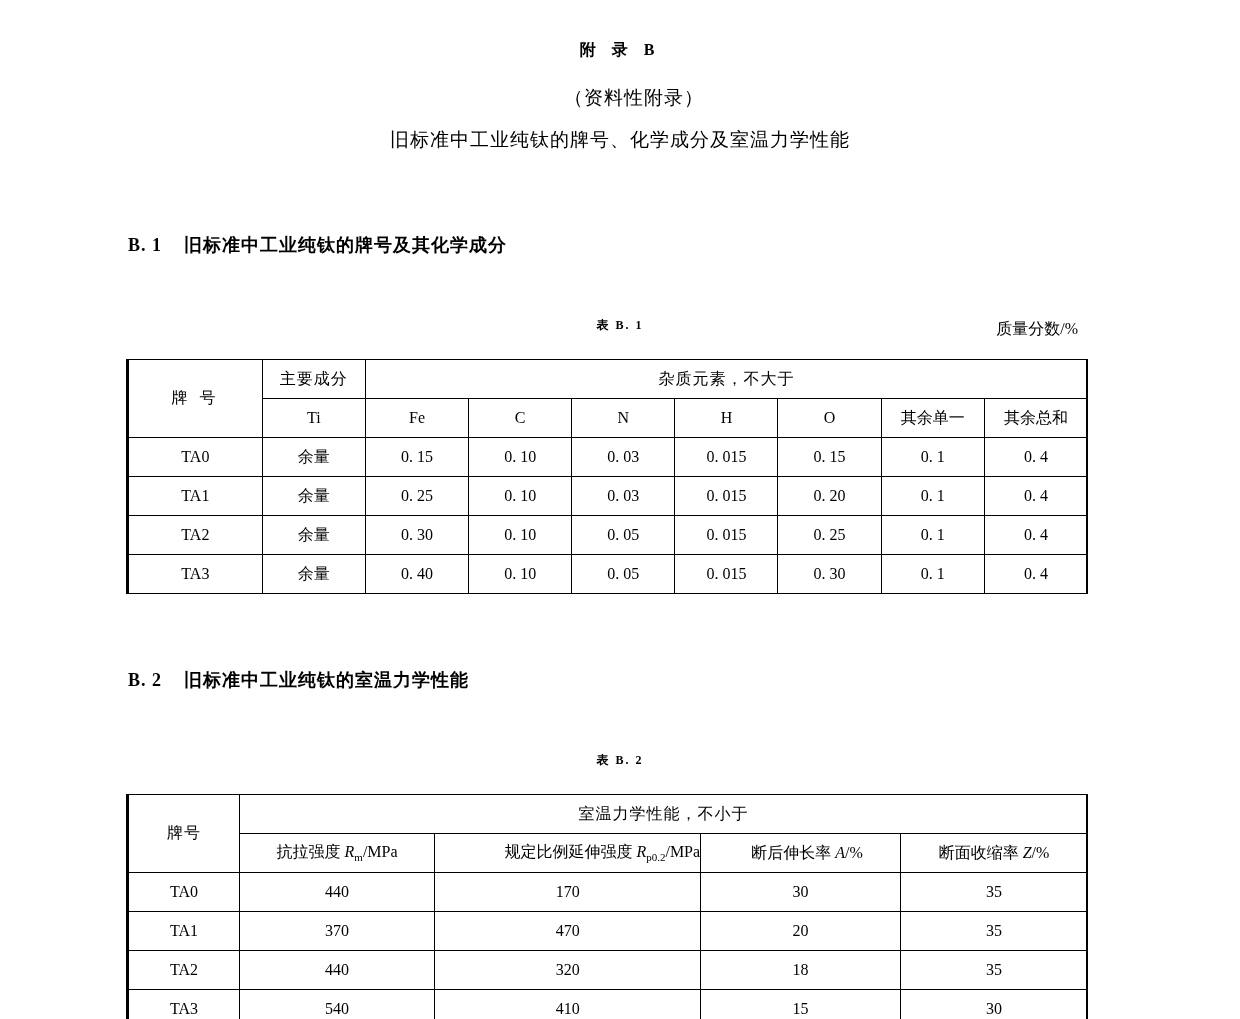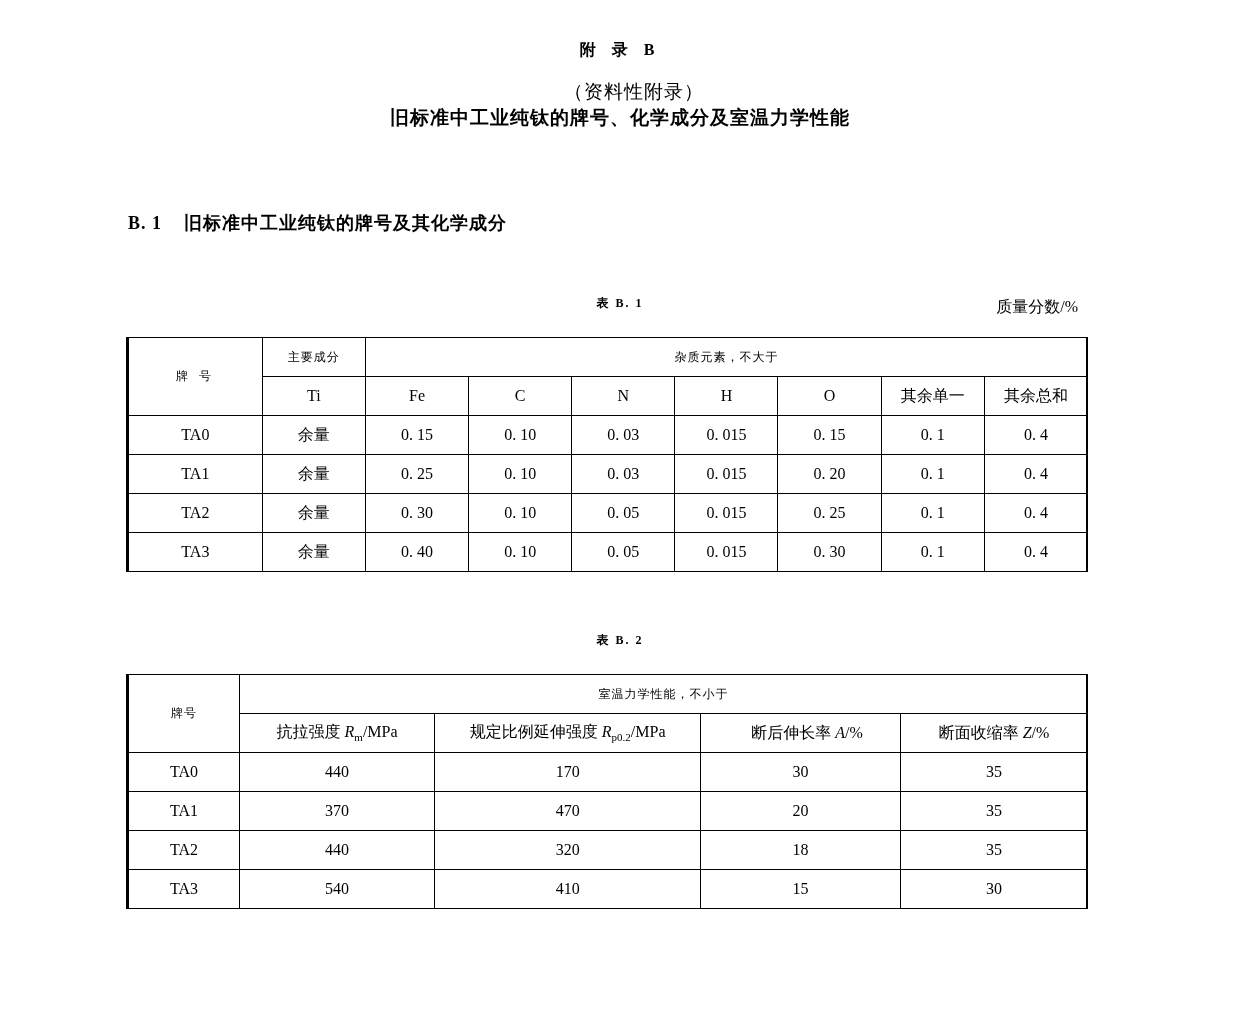--- a/index.html
+++ b/index.html
@@ -26,28 +26,29 @@
   .appendix-title {
     text-align: center;
     font-weight: bold;
     font-size: 16px;
     letter-spacing: 6px;
     margin-top: 40px;
   }
   .appendix-sub {
     text-align: center;
     font-size: 19px;
-    margin-top: 18px;
+    margin-top: 24px;
     letter-spacing: 1px;
     padding-left: 28px;
   }
   .appendix-desc {
     text-align: center;
     font-size: 19px;
-    font-weight: bold;
+    font-weight: normal;
+    margin-top: 16px;
     letter-spacing: 1px;
   }
 
   
   .section-heading {
     font-size: 18px;
     font-weight: bold;
     margin-left: 128px;
     letter-spacing: 1px;
   }
@@ -109,21 +110,21 @@
   .tbl-wrap::after {
     content: "";
     position: absolute;
     left: 1086px;
     top: 0;
     width: 2px;
     height: 100%;
     background: #000;
   }
   .hdr-cell {
-    font-size: 12px;
+    font-size: 16px;
     letter-spacing: 1px;
   }
   .brand-cell {
     letter-spacing: 4px;
   }
   td.data, th.data { font-size: 16px; }
   .italic { font-style: italic; }
   .sub { font-size: 11px; vertical-align: sub; }
 </style>
 </head>
@@ -203,35 +204,38 @@
         <td class="data">0. 05</td>
         <td class="data">0. 015</td>
         <td class="data">0. 30</td>
         <td class="data">0. 1</td>
         <td class="data">0. 4</td>
       </tr>
     </tbody>
       </table>
   </div>
 
+  <div class="section-heading" id="section-b2">
+    <span class="num">B. 2</span><span>旧标准中工业纯钛的室温力学性能</span>
+  </div>
 
   <div class="caption-row">
     <div class="table-caption">表 B. 2</div>
   </div>
 
   <div class="tbl-wrap" style="position:relative;">
     <table class="tbl2">
       <tbody>
           <tr>
         <th class="hdr-cell" rowspan="2" style="width:112px;">牌号</th>
         <th class="hdr-cell" colspan="4">室温力学性能，不小于</th>
       </tr>
       <tr>
         <th class="data" style="width:198px;">抗拉强度 <span class="italic">R</span><span class="sub">m</span>/MPa</th>
-        <th class="data" style="width:270px;">规定比例延伸强度 <span class="italic">R</span><span class="sub">p0.2</span>/MPa</th>
+        <th class="data" style="width:270px;text-align:right;">规定比例延伸强度 <span class="italic">R</span><span class="sub">p0.2</span>/MPa</th>
         <th class="data" style="width:190px;padding-left:13px;">断后伸长率 <span class="italic">A</span>/%</th>
         <th class="data" style="width:190px;">断面收缩率 <span class="italic">Z</span>/%</th>
       </tr>
       <tr>
         <td class="data">TA0</td>
         <td class="data">440</td>
         <td class="data">170</td>
         <td class="data">30</td>
         <td class="data">35</td>
       </tr>

